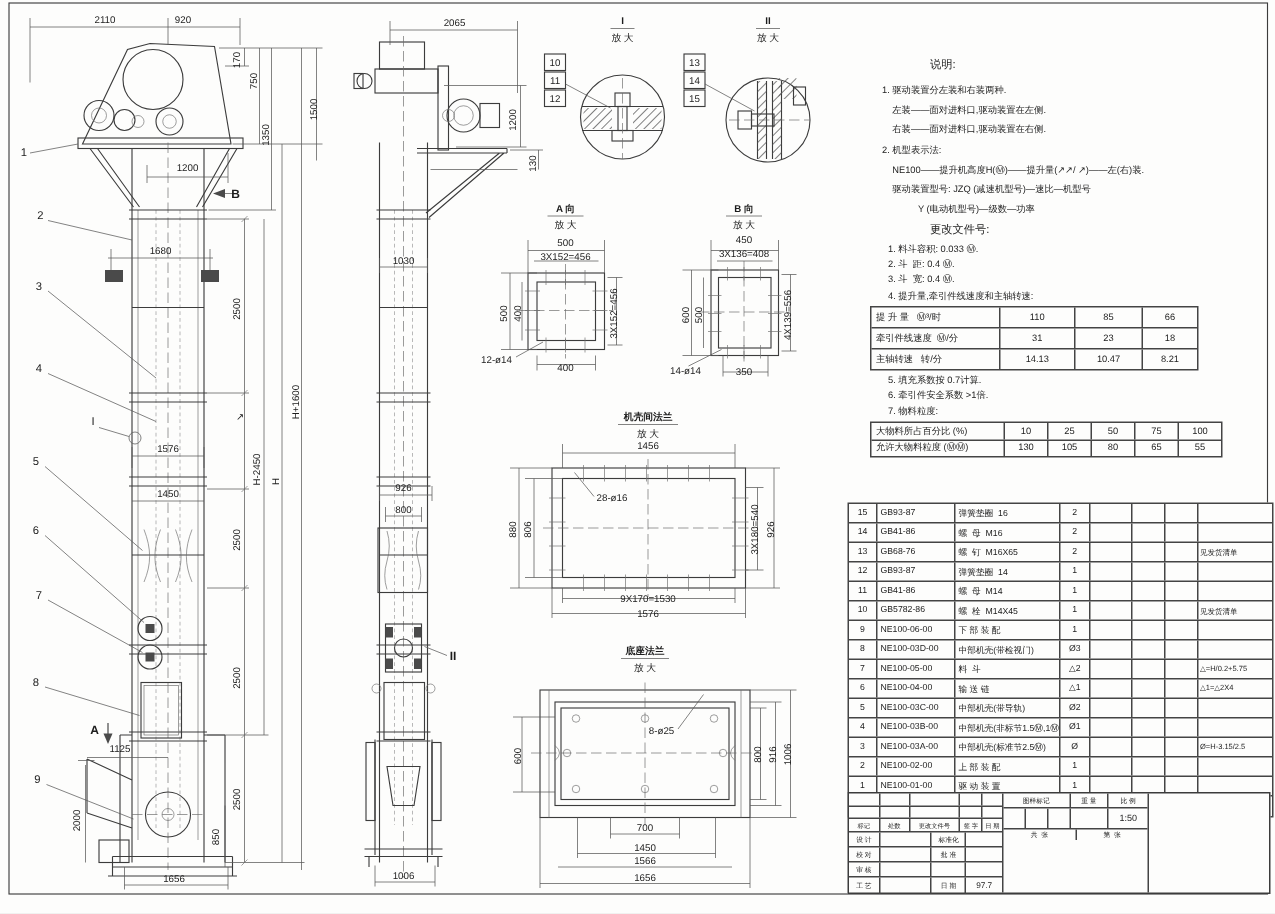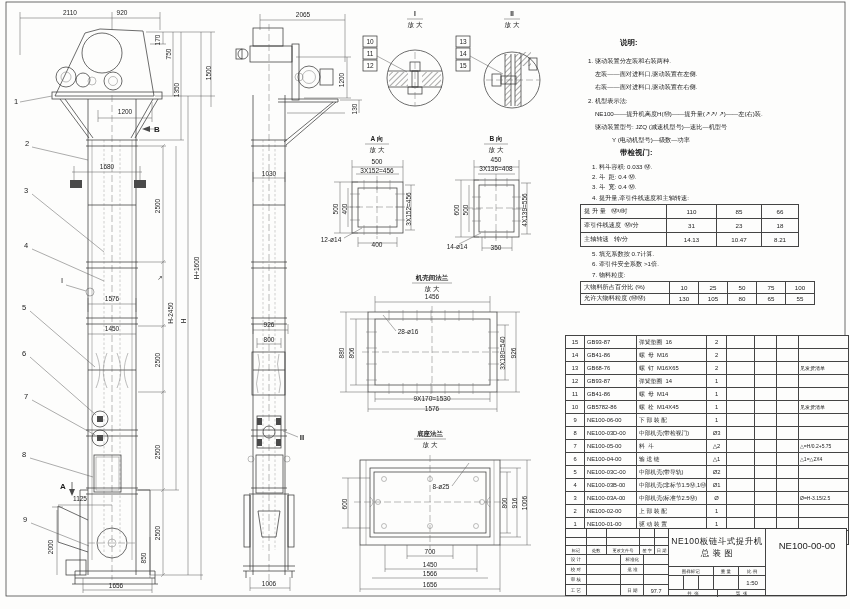--- a/index.html
+++ b/index.html
@@ -10,21 +10,21 @@
   svg text.view-mark{font-size:8px;font-weight:bold;}
   svg text.balloon{font-size:7.5px;}
   svg text.dtitle{font-size:6.5px;font-weight:bold;}
   .ln{stroke:#3c3c3c;stroke-width:.75;fill:none;}
   .thin{stroke:#6e6e6e;stroke-width:.45;fill:none;}
   .dim{stroke:#5a5a5a;stroke-width:.5;fill:none;}
   .dash{stroke:#6a6a6a;stroke-width:.45;fill:none;stroke-dasharray:7 3;}
   .dash2{stroke:#8a8a8a;stroke-width:.4;fill:none;stroke-dasharray:2.5 2;}
   .fillb{fill:#4a4a4a;stroke:none;}
   .abs{position:absolute;}
-  .heading{font-size:7.5px;font-weight:bold;padding-left:38px;}
+  .heading{font-size:7.5px;font-weight:normal;padding-left:38px;}
   .tlines{font-size:6.2px;line-height:13.2px;white-space:pre;}
   .slines{font-size:6.2px;line-height:10.2px;white-space:pre;}
   .alines{font-size:6.2px;line-height:10.4px;white-space:pre;}
   .gridtable{border:1px solid #444;font-size:6.2px;background:#fdfdfc;}
   .trow{display:flex;border-top:.8px solid #444;}
   .trow:first-child{border-top:none;}
   .tcell{border-left:.8px solid #444;display:flex;align-items:center;justify-content:center;
          overflow:hidden;box-sizing:border-box;white-space:pre;}
   .tcell:first-child{border-left:none;justify-content:flex-start;padding-left:3px;}
   .cap .trow{height:13px;}
@@ -356,21 +356,21 @@
         <text x="430" y="554">700</text>
         <text x="430" y="567">1450</text>
         <text x="430" y="576">1566</text>
         <text x="430" y="587">1656</text>
       </g>
 </svg>
 
 <div class="abs heading" style="left:582px;top:38px;">说明:</div>
 <div class="abs tlines" style="left:588px;top:54px;width:258px;"><div>1. 驱动装置分左装和右装两种.</div><div>    左装——面对进料口,驱动装置在左侧.</div><div>    右装——面对进料口,驱动装置在右侧.</div><div>2. 机型表示法:</div><div>    NE100——提升机高度H(Ⓜ)——提升量(↗↗/ ↗)——左(右)装.</div><div>    驱动装置型号: JZQ (减速机型号)—速比—机型号</div><div>              Y (电动机型号)—级数—功率</div></div>
 
-<div class="abs heading" style="left:582px;top:148px;">带检视门:</div>
+<div class="abs heading" style="left:582px;top:148px;">更改文件号:</div>
 <div class="abs slines" style="left:592px;top:162px;width:254px;"><div>1. 料斗容积: 0.033 Ⓜ.</div><div>2. 斗  距: 0.4 Ⓜ.</div><div>3. 斗  宽: 0.4 Ⓜ.</div><div>4. 提升量,牵引件线速度和主轴转速:</div></div>
 
 <div class="abs gridtable cap" style="left:580px;top:204px;width:217px;">
       <div class="trow">
         <div class="tcell">提 升 量   Ⓜ³/时</div>
         <div class="tcell">110</div>
         <div class="tcell">85</div>
         <div class="tcell">66</div>
       </div>
       <div class="trow">
@@ -616,24 +616,20 @@
     </div>
     <div class="tbrow" style="height:12px;">
       <div class="tbc" style="width:20px;">工 艺</div>
       <div class="tbc" style="width:35px;"></div>
       <div class="tbc" style="width:23px;">日 期</div>
       <div class="tbc" style="width:25px;font-size:5.5px;">97.7</div>
     </div>
   </div>
 
   <div class="tbcol" style="left:103px;width:97px;border-right:.8px solid #444;">
-    <div class="tb-title">
-      <div>NE100板链斗式提升机</div>
-      <div>总  装  图</div>
-    </div>
     <div class="tbrow" style="height:9px;font-size:4.5px;">
       <div class="tbc" style="width:44px;">图样标记</div>
       <div class="tbc" style="width:26px;">重 量</div>
       <div class="tbc" style="width:27px;">比 例</div>
     </div>
     <div class="tbrow" style="height:14px;">
       <div class="tbc" style="width:44px;padding:0;">
         <div style="display:flex;width:100%;height:100%;">
           <div style="flex:1;border-right:.8px solid #444;"></div>
           <div style="flex:1;border-right:.8px solid #444;"></div>
@@ -643,17 +639,16 @@
       <div class="tbc" style="width:26px;"></div>
       <div class="tbc" style="width:27px;font-size:6px;">1:50</div>
     </div>
     <div class="tbrow" style="height:8px;font-size:4.5px;">
       <div class="tbc" style="width:48.5px;">共  张</div>
       <div class="tbc" style="width:48.5px;">第  张</div>
     </div>
   </div>
 
   <div class="tbcol" style="left:200px;width:82px;">
-    <div class="tb-no">NE100-00-00</div>
   </div>
 </div>
 
 </div>
 
 </body></html>

